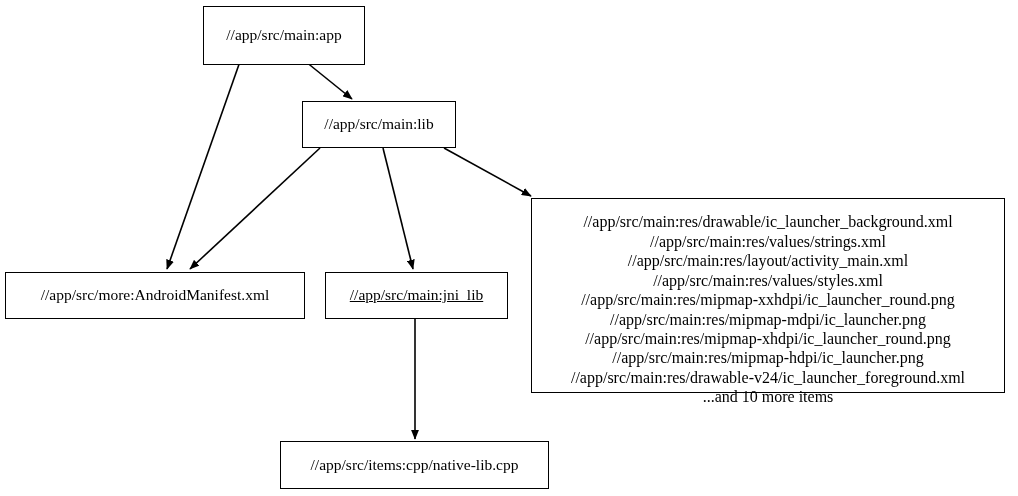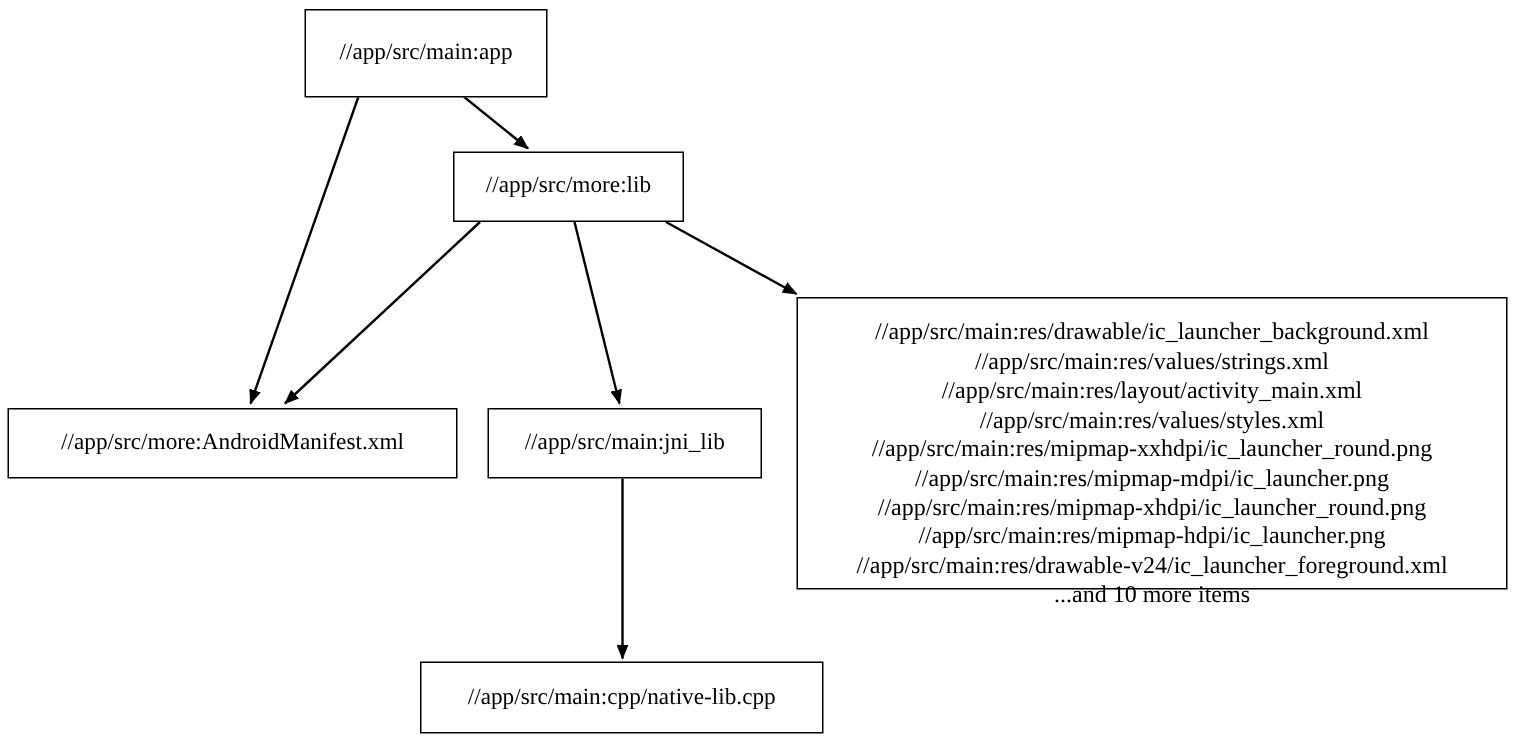--- a/index.html
+++ b/index.html
@@ -74,33 +74,33 @@
     <line x1="444" y1="148" x2="531" y2="196" stroke="#000000" stroke-width="1.6" marker-end="url(#arrowhead)"></line>
 
     <line x1="415" y1="319" x2="415" y2="439" stroke="#000000" stroke-width="1.6" marker-end="url(#arrowhead)"></line>
   </svg>
 
   <div class="node" style="left:203px; top:6px; width:162px; height:59px;">
     <span class="node-label">//app/src/main:app</span>
   </div>
 
   <div class="node" style="left:302px; top:101px; width:154px; height:47px;">
-    <span class="node-label">//app/src/more:lib</span>
+    <span class="node-label">//app/src/main:lib</span>
   </div>
 
   <div class="node" style="left:5px; top:272px; width:300px; height:47px;">
     <span class="node-label">//app/src/more:AndroidManifest.xml</span>
   </div>
 
-  <div class="node" style="left:325px; top:272px; width:183px; height:47px;">
+  <div class="node" style="left:325px; top:272px; width:183px; height:47px;text-decoration:underline;">
     <span class="node-label">//app/src/main:jni_lib</span>
   </div>
 
   <div class="node" style="left:280px; top:441px; width:269px; height:48px;">
-    <span class="node-label">//app/src/main:cpp/native-lib.cpp</span>
+    <span class="node-label">//app/src/items:cpp/native-lib.cpp</span>
   </div>
 
   <div class="node" style="left:531px; top:198px; width:474px; height:195px;">
     <span class="node-label node-multiline">//app/src/main:res/drawable/ic_launcher_background.xml
 //app/src/main:res/values/strings.xml
 //app/src/main:res/layout/activity_main.xml
 //app/src/main:res/values/styles.xml
 //app/src/main:res/mipmap-xxhdpi/ic_launcher_round.png
 //app/src/main:res/mipmap-mdpi/ic_launcher.png
 //app/src/main:res/mipmap-xhdpi/ic_launcher_round.png

